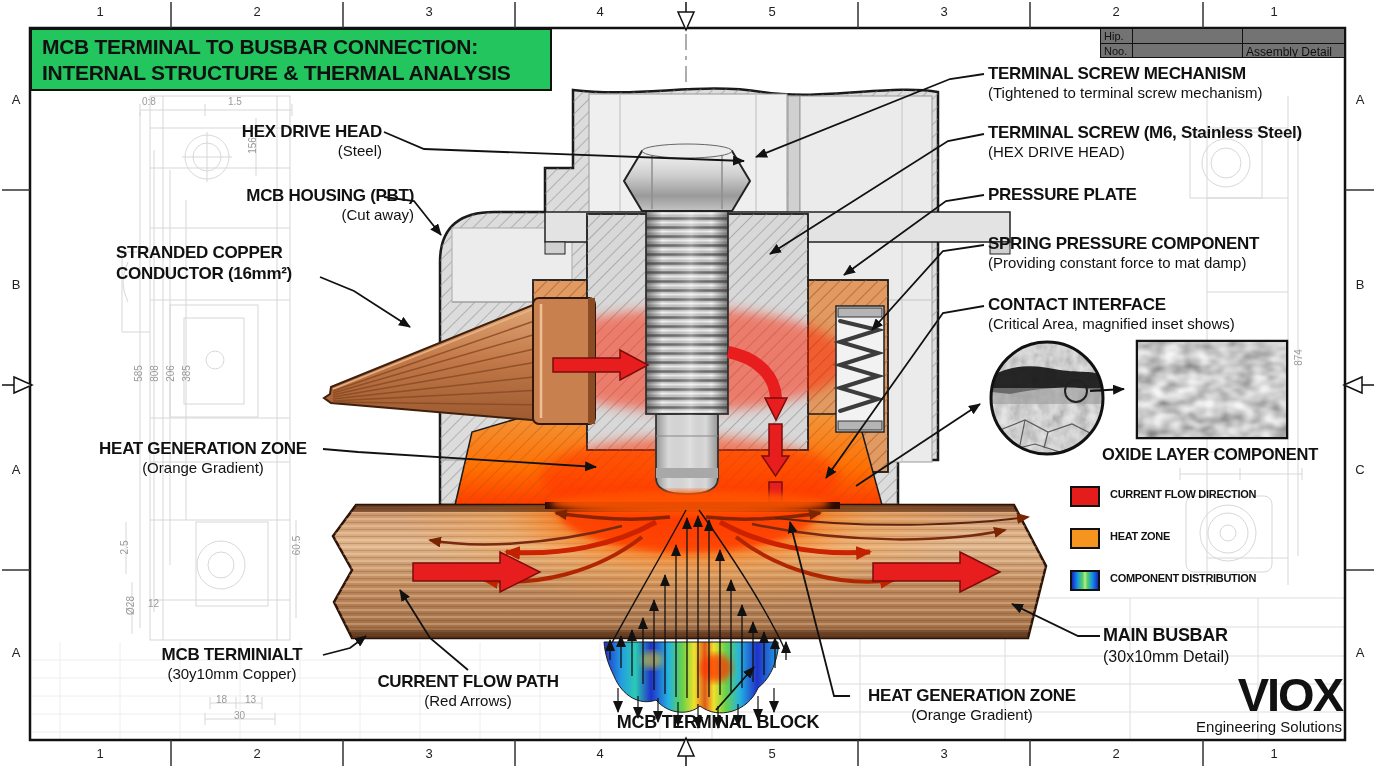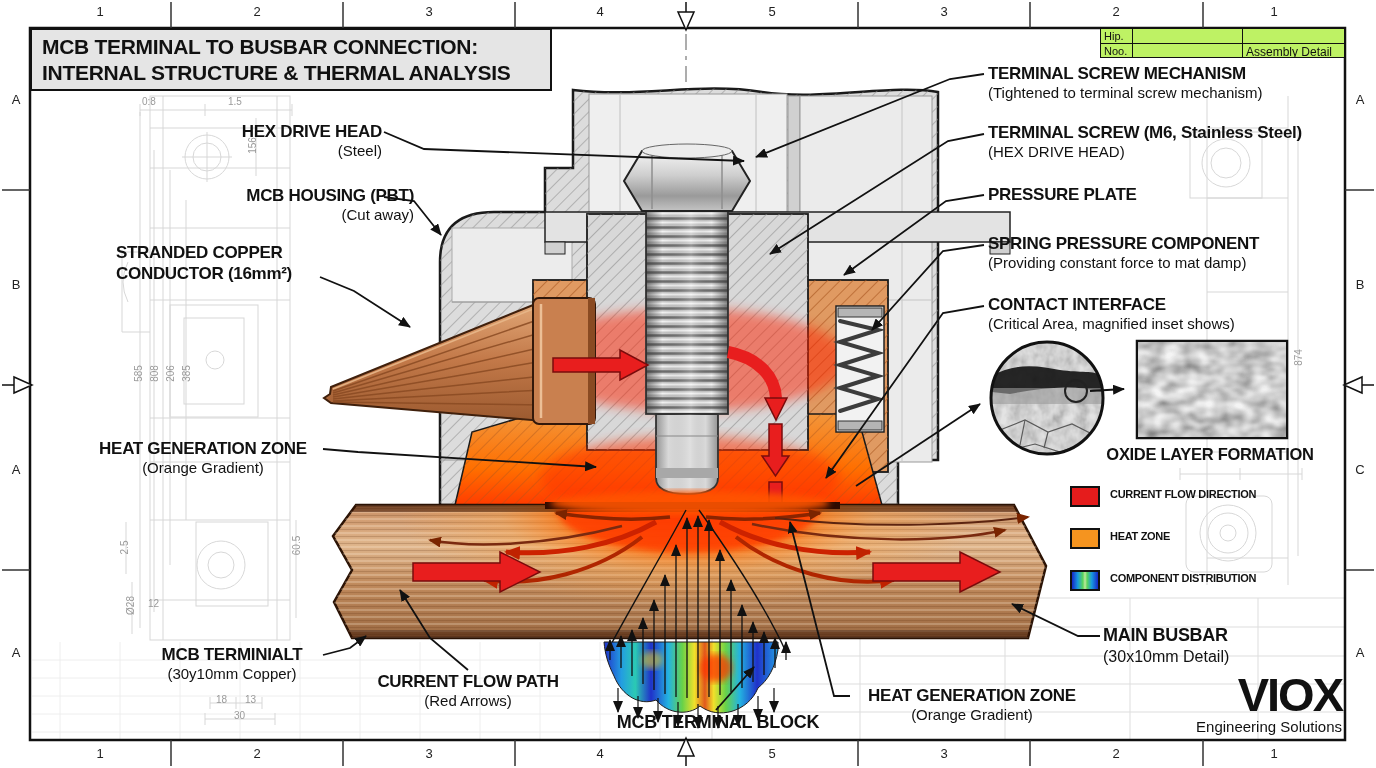--- a/index.html
+++ b/index.html
@@ -1,24 +1,24 @@
 <!DOCTYPE html>
 <html><head>
 <meta charset="utf-8">
 <style>
   html,body{margin:0;padding:0;background:#fff;}
   #sheet{position:relative;width:1376px;height:768px;background:#fff;overflow:hidden;
          font-family:"Liberation Sans", sans-serif;color:#111;}
   .bnum{position:absolute;width:40px;text-align:center;font-size:13px;color:#222;}
   .blet{position:absolute;width:24px;text-align:center;font-size:13px;color:#222;}
-  .titlebox{position:absolute;left:30px;top:28px;width:522px;height:63px;background:#e5e5e5;
+  .titlebox{position:absolute;left:30px;top:28px;width:522px;height:63px;background:#22c55e;
             border:2px solid #111;box-sizing:border-box;padding:4px 0 0 10px;z-index:5;}
   .titlebox .t{font-weight:700;font-size:21px;letter-spacing:-0.3px;line-height:26px;white-space:nowrap;}
   .revtbl{position:absolute;left:1100px;top:28px;width:245px;height:30px;border:1px solid #111;
-          box-sizing:border-box;font-size:11px;z-index:5;background:#bef264;}
+          box-sizing:border-box;font-size:11px;z-index:5;background:#737373;}
   .revtbl .cell{position:absolute;box-sizing:border-box;border-right:1px solid #111;border-bottom:1px solid #111;
           padding:1px 3px;overflow:hidden;white-space:nowrap;}
   .callout{position:absolute;z-index:6;line-height:1.25;}
   .callout .t{font-weight:700;font-size:17px;letter-spacing:-0.3px;white-space:nowrap;}
   .callout .s{font-weight:400;font-size:15px;white-space:nowrap;}
   .ra{text-align:right;} .ctr{text-align:center;}
   .legend-label{position:absolute;font-weight:700;font-size:11px;letter-spacing:-0.3px;z-index:6;white-space:nowrap;}
   .swatch{position:absolute;width:30px;height:21px;border:2px solid #111;box-sizing:border-box;z-index:6;}
   .sw-press{background:linear-gradient(90deg,#1527c8 0%,#1899e0 22%,#5ad45a 42%,#bfe8a0 50%,#5ad45a 58%,#1899e0 76%,#1527c8 100%);}
   .logo{position:absolute;right:34px;text-align:right;z-index:6;}
@@ -454,21 +454,21 @@
   </div>
   <div class="callout" style="left:988px;top:233px;">
     <div class="t">SPRING PRESSURE COMPONENT</div>
     <div class="s">(Providing constant force to mat damp)</div>
   </div>
   <div class="callout" style="left:988px;top:294px;">
     <div class="t">CONTACT INTERFACE</div>
     <div class="s">(Critical Area, magnified inset shows)</div>
   </div>
   <div class="callout ctr" style="left:1100px;top:444px;width:220px;">
-    <div class="t" style="font-size:16.5px;">OXIDE LAYER FORMATION</div>
+    <div class="t" style="font-size:16.5px;">OXIDE LAYER COMPONENT</div>
   </div>
   <div class="callout" style="left:1103px;top:624px;">
     <div class="t" style="font-size:18px;">MAIN BUSBAR</div>
     <div class="s" style="font-size:16px;">(30x10mm Detail)</div>
   </div>
   <div class="callout ctr" style="left:848px;top:685px;width:248px;">
     <div class="t">HEAT GENERATION ZONE</div>
     <div class="s">(Orange Gradient)</div>
   </div>
 

